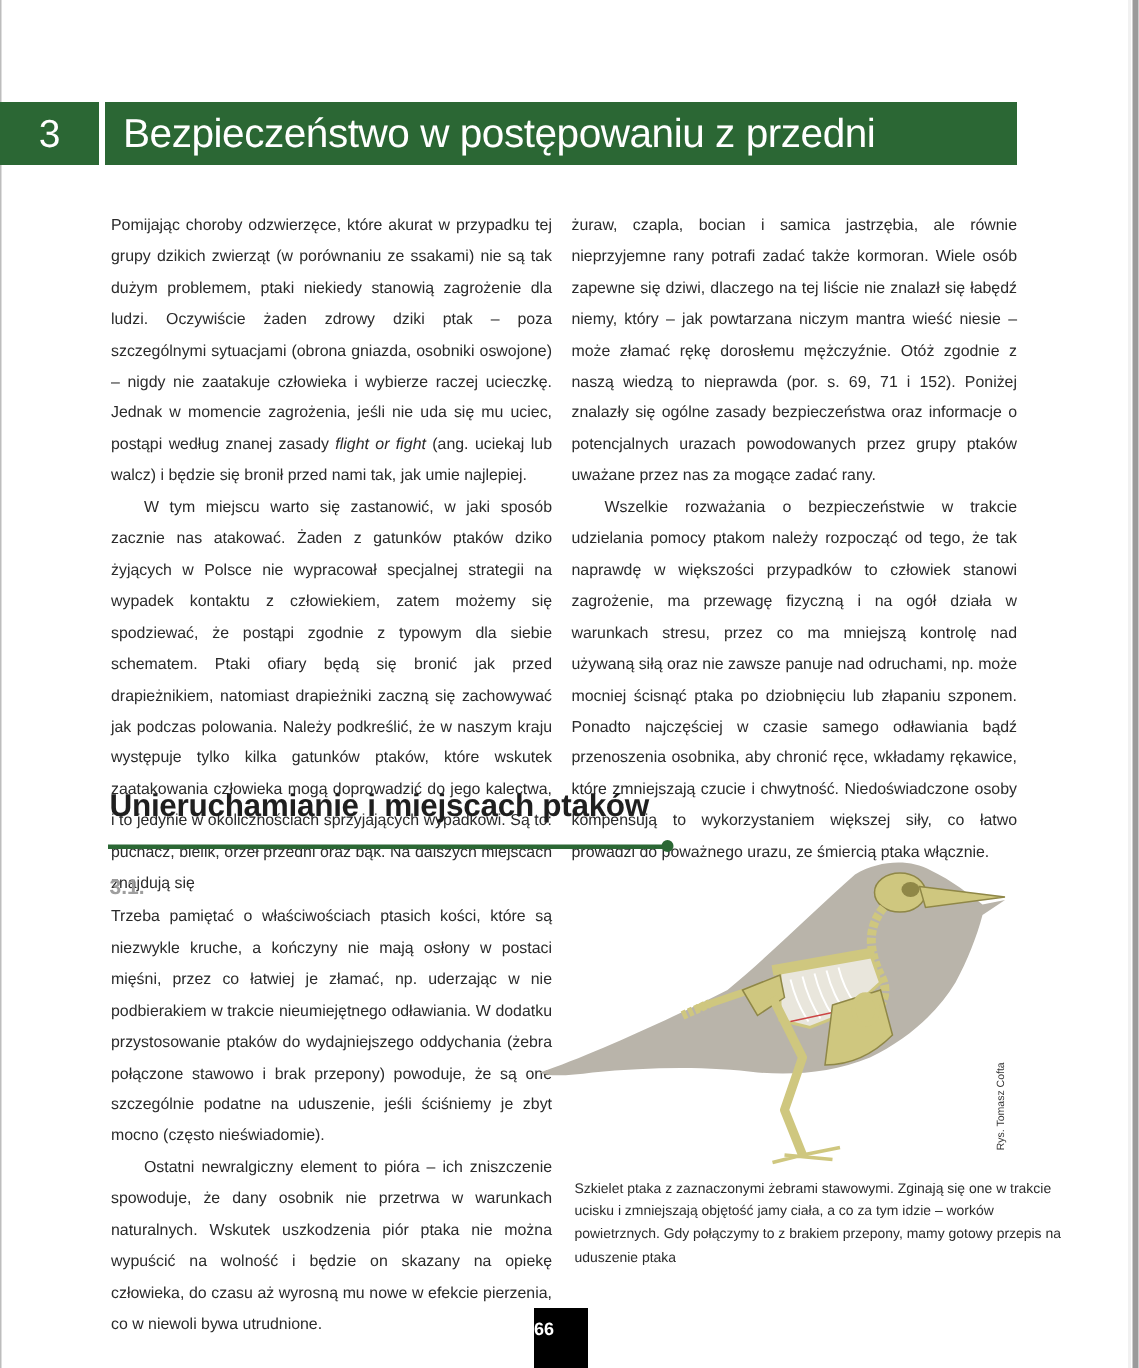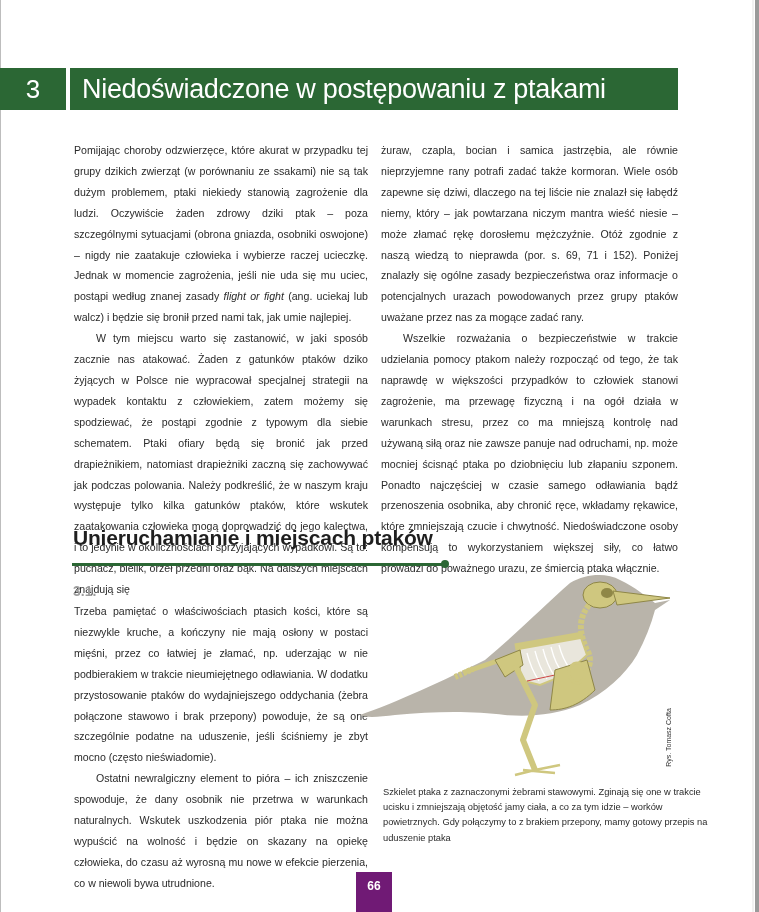--- a/index.html
+++ b/index.html
@@ -44,33 +44,33 @@
   }
   .credit span {
     position:absolute; left:-30px; top:34px; width:76px; transform:rotate(-90deg);
     font-size:7px; color:#333; white-space:nowrap; text-align:center;
   }
   .caption {
     position:absolute; left:383px; top:785px; width:330px; font-size:9.3px; line-height:15.2px;
     font-weight:normal; color:#2a2a2a;
   }
   .page-number-box {
-    position:absolute; left:356px; top:872px; width:36px; height:40px; background:#701a75;
-    color:#fff; font-weight:bold; font-size:12px; text-align:center; line-height:28px;
+    position:absolute; left:356px; top:872px; width:36px; height:40px; background:#000000;
+    color:#fff; font-weight:bold; font-size:12px; line-height:28px;
   }
 </style>
 </head>
 <body>
 
 <div class="page-edge-left"></div>
 <div class="page-edge-right-inner"></div>
 <div class="page-edge-right"></div>
 
 <div class="chapter-num-box">3</div>
-<div class="chapter-title-box">Niedoświadczone w postępowaniu z ptakami</div>
+<div class="chapter-title-box">Bezpieczeństwo w postępowaniu z przedni</div>
 
 <div class="col col-left-top">
     <p><span>Pomijając choroby odzwierzęce, które akurat w przypadku tej grupy dzikich zwierząt (w porównaniu ze ssakami) nie są tak dużym problemem, ptaki niekiedy stanowią zagrożenie dla ludzi. Oczywiście żaden zdrowy dziki ptak – poza szczególnymi sytuacjami (obrona gniazda, osobniki oswojone) – nigdy nie zaatakuje człowieka i wybierze raczej ucieczkę. Jednak w momencie zagrożenia, jeśli nie uda się mu uciec, postąpi według znanej zasady </span><em>flight or fight</em><span> (ang. uciekaj lub walcz) i będzie się bronił przed nami tak, jak umie najlepiej.</span></p>
     <p class="ind"><span>W tym miejscu warto się zastanowić, w jaki sposób zacznie nas atakować. Żaden z gatunków ptaków dziko żyjących w Polsce nie wypracował specjalnej strategii na wypadek kontaktu z człowiekiem, zatem możemy się spodziewać, że postąpi zgodnie z typowym dla siebie schematem. Ptaki ofiary będą się bronić jak przed drapieżnikiem, natomiast drapieżniki zaczną się zachowywać jak podczas polowania. Należy podkreślić, że w naszym kraju występuje tylko kilka gatunków ptaków, które wskutek zaatakowania człowieka mogą doprowadzić do jego kalectwa, i to jedynie w okolicznościach sprzyjających wypadkowi. Są to: puchacz, bielik, orzeł przedni oraz bąk. Na dalszych miejscach znajdują się</span></p>
   </div>
 <div class="col col-right-top">
     <p><span>żuraw, czapla, bocian i samica jastrzębia, ale równie nieprzyjemne rany potrafi zadać także kormoran. Wiele osób zapewne się dziwi, dlaczego na tej liście nie znalazł się łabędź niemy, który – jak powtarzana niczym mantra wieść niesie – może złamać rękę dorosłemu mężczyźnie. Otóż zgodnie z naszą wiedzą to nieprawda (por. s. 69, 71 i 152). Poniżej znalazły się ogólne zasady bezpieczeństwa oraz informacje o potencjalnych urazach powodowanych przez grupy ptaków uważane przez nas za mogące zadać rany.</span></p>
     <p class="ind"><span>Wszelkie rozważania o bezpieczeństwie w trakcie udzielania pomocy ptakom należy rozpocząć od tego, że tak naprawdę w większości przypadków to człowiek stanowi zagrożenie, ma przewagę fizyczną i na ogół działa w warunkach stresu, przez co ma mniejszą kontrolę nad używaną siłą oraz nie zawsze panuje nad odruchami, np. może mocniej ścisnąć ptaka po dziobnięciu lub złapaniu szponem. Ponadto najczęściej w czasie samego odławiania bądź przenoszenia osobnika, aby chronić ręce, wkładamy rękawice, które zmniejszają czucie i chwytność. Niedoświadczone osoby kompensują to wykorzystaniem większej siły, co łatwo prowadzi do poważnego urazu, ze śmiercią ptaka włącznie.</span></p>
   </div>
 

